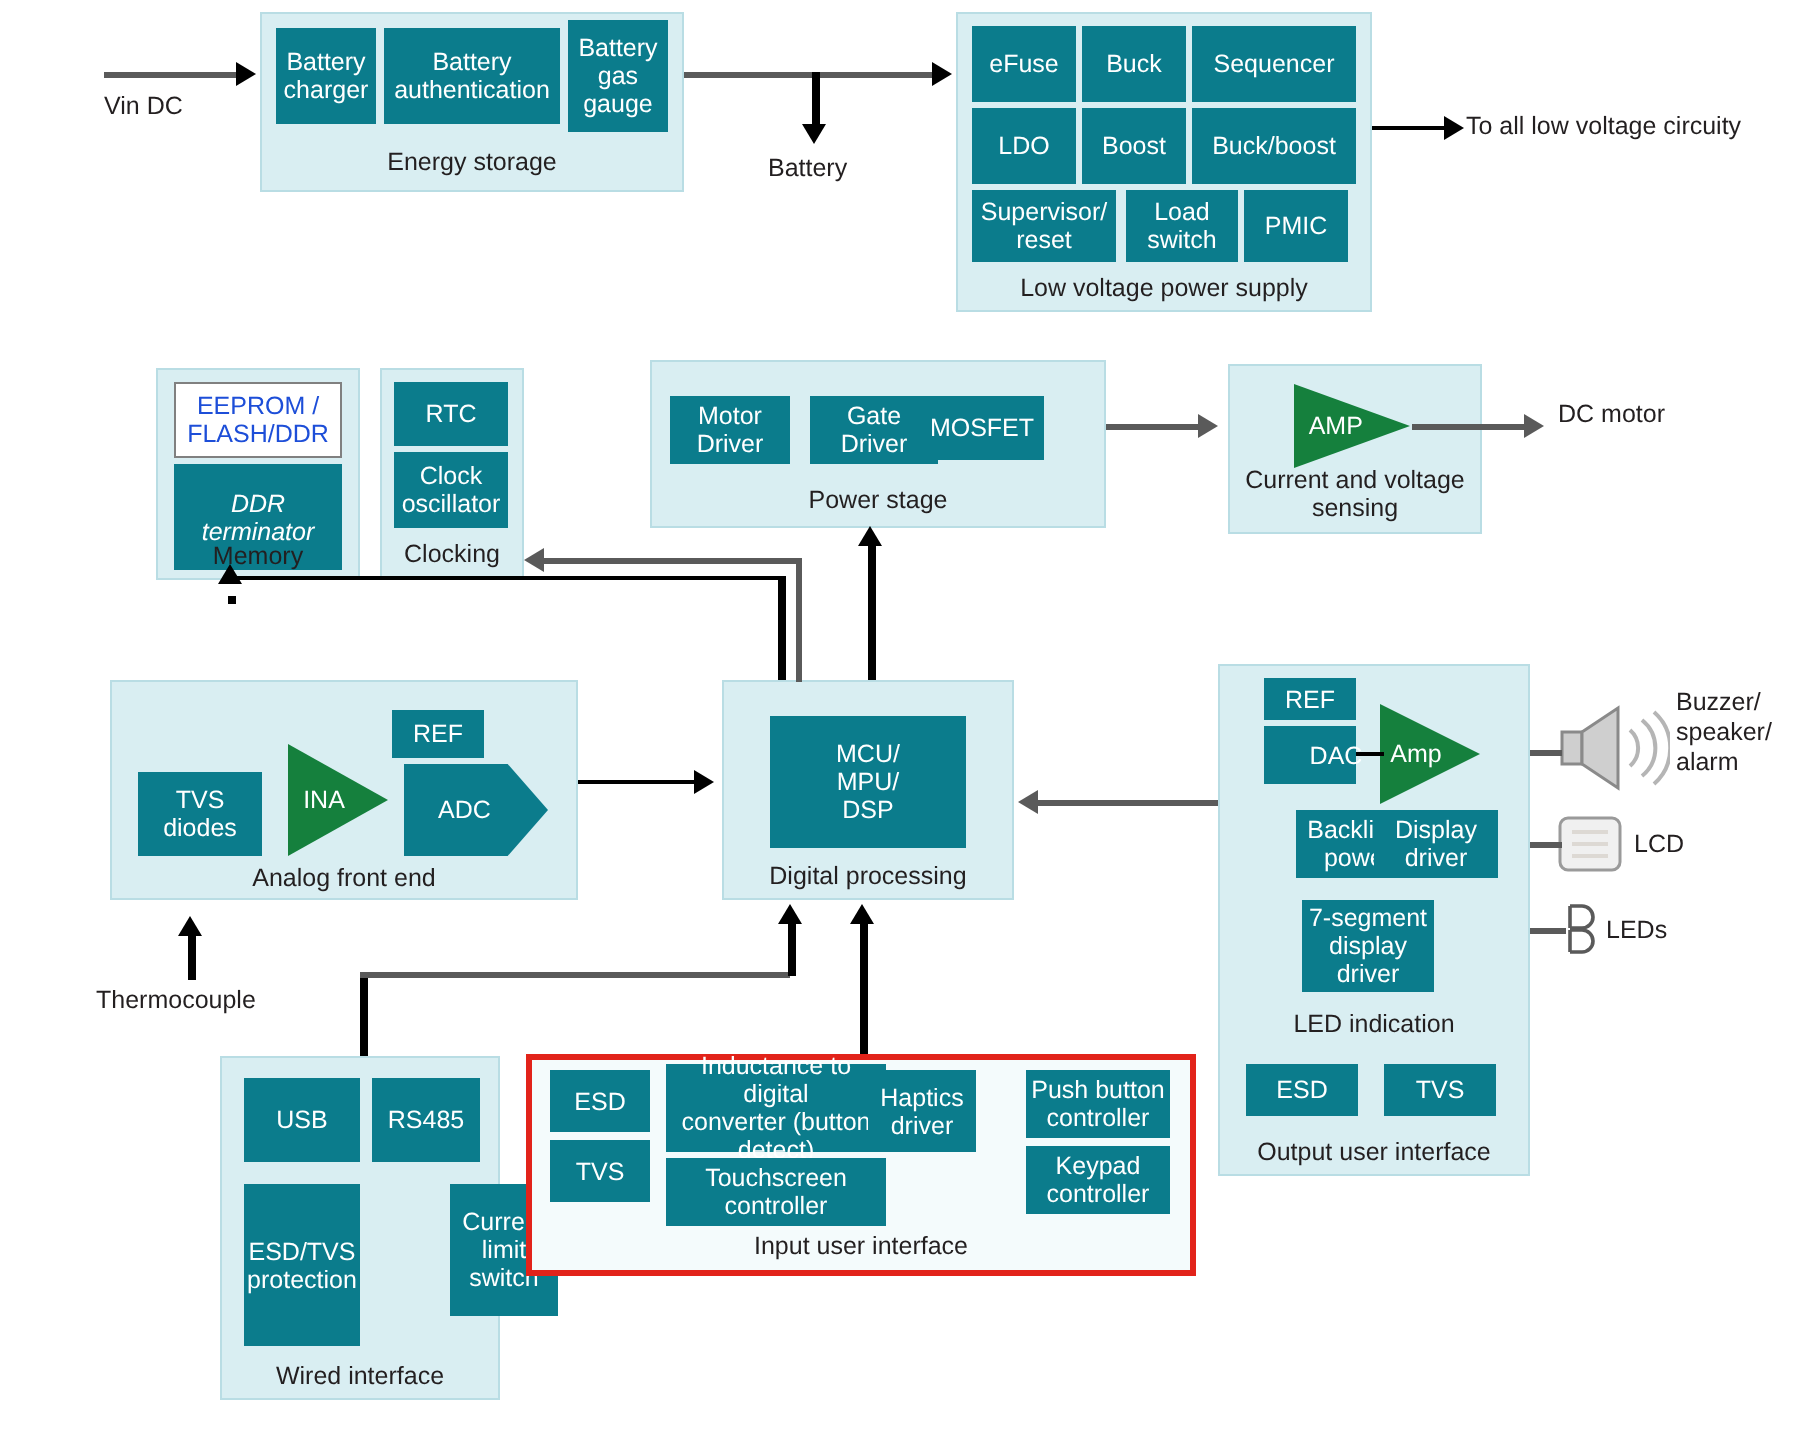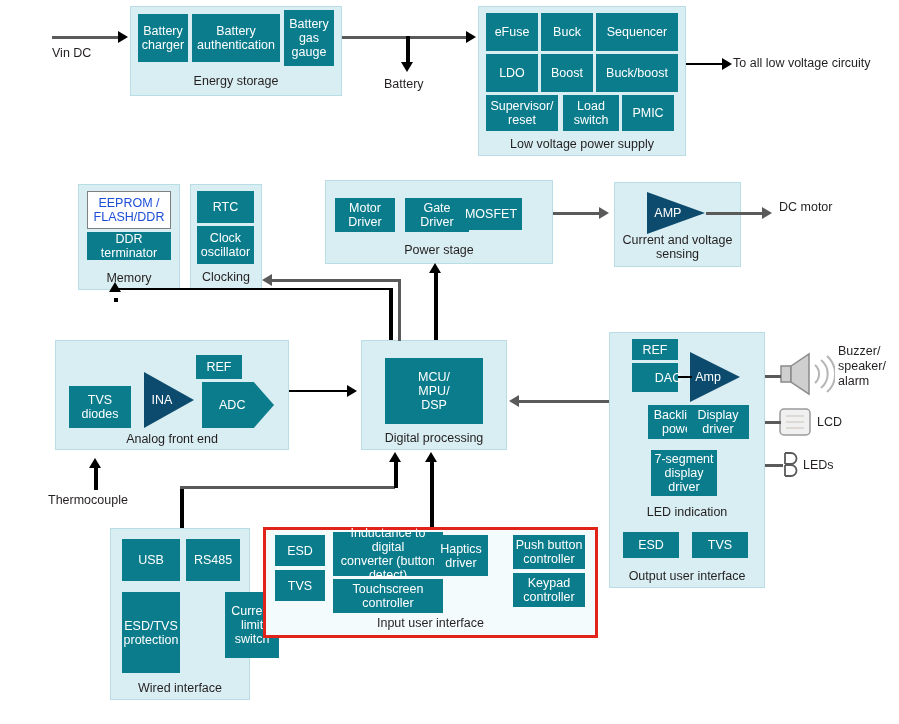--- a/index.html
+++ b/index.html
@@ -11,21 +11,21 @@
   .grp-label{position:absolute;font-size:12.5px;color:#231f20;text-align:center;
              line-height:14px;white-space:nowrap;}
 
   
   .blk{position:absolute;background:#0b7c8c;color:#ffffff;font-size:12.5px;
        line-height:14px;display:flex;align-items:center;justify-content:center;
        text-align:center;box-sizing:border-box;padding:1px 2px;}
   .blk.white{background:#ffffff;color:#1d4ed8;border:1px solid #808080;}
 
   
-  .tri{position:absolute;background:#0c4a6e;color:#fff;font-size:12.5px;
+  .tri{position:absolute;background:#15803d;color:#fff;font-size:12.5px;
        display:flex;align-items:center;justify-content:center;
        clip-path:polygon(0 0,0 100%,100% 50%);box-sizing:border-box;text-align:right;}
   .tri span{margin-right:28%;}
   
   .pent{position:absolute;background:#0b7c8c;color:#fff;font-size:12.5px;
         display:flex;align-items:center;justify-content:center;
         clip-path:polygon(0 0,72% 0,100% 50%,72% 100%,0 100%);box-sizing:border-box;}
   .pent span{margin-right:16%;}
 
   
@@ -66,21 +66,21 @@
   <div class="blk" style="left:486px;top:54px;width:52px;height:38px;">LDO</div>
   <div class="blk" style="left:541px;top:54px;width:52px;height:38px;">Boost</div>
   <div class="blk" style="left:596px;top:54px;width:82px;height:38px;">Buck/boost</div>
   <div class="blk" style="left:486px;top:95px;width:72px;height:36px;">Supervisor/<br>reset</div>
   <div class="blk" style="left:563px;top:95px;width:56px;height:36px;">Load<br>switch</div>
   <div class="blk" style="left:622px;top:95px;width:52px;height:36px;">PMIC</div>
   <div class="grp-label" style="left:478px;top:137px;width:208px;">Low voltage power supply</div>
 
   <div class="grp" style="left:78px;top:184px;width:102px;height:106px;"></div>
   <div class="blk white" style="left:87px;top:191px;width:84px;height:38px;">EEPROM /<br>FLASH/DDR</div>
-  <div class="blk" style="left:87px;top:232px;width:84px;height:28px;">DDR<br>terminator</div>
+  <div class="blk" style="left:87px;top:232px;width:84px;height:53px;font-style:italic;">DDR<br>terminator</div>
   <div class="grp-label" style="left:78px;top:271px;width:102px;">Memory</div>
 
   <div class="grp" style="left:190px;top:184px;width:72px;height:106px;"></div>
   <div class="blk" style="left:197px;top:191px;width:57px;height:32px;">RTC</div>
   <div class="blk" style="left:197px;top:226px;width:57px;height:38px;">Clock<br>oscillator</div>
   <div class="grp-label" style="left:190px;top:270px;width:72px;">Clocking</div>
 
   <div class="grp" style="left:325px;top:180px;width:228px;height:84px;"></div>
   <div class="blk" style="left:335px;top:198px;width:60px;height:34px;">Motor<br>Driver</div>
   <div class="blk" style="left:405px;top:198px;width:64px;height:34px;">Gate<br>Driver</div>

